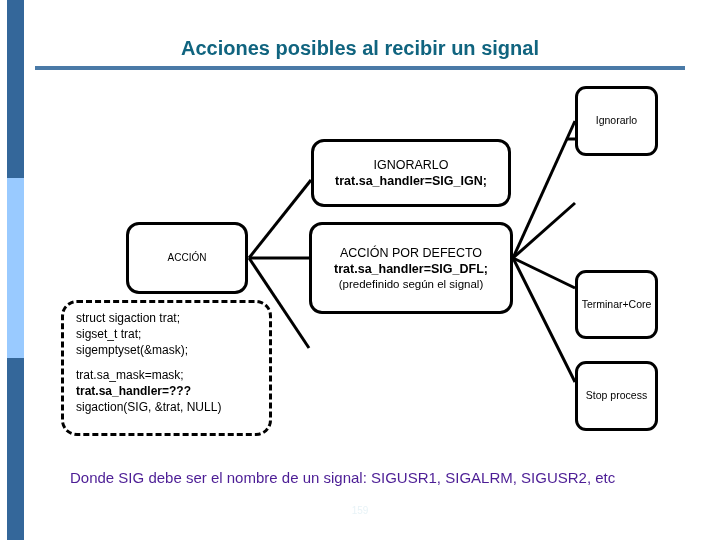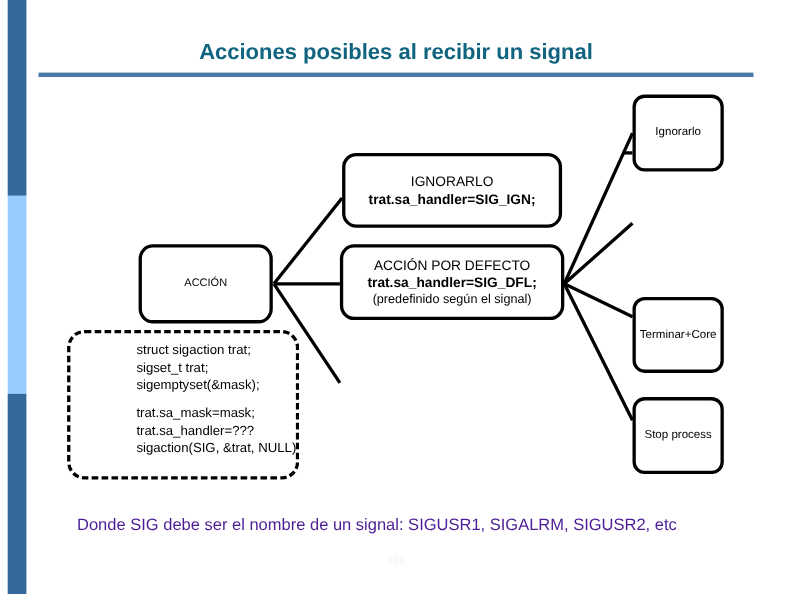--- a/index.html
+++ b/index.html
@@ -63,21 +63,21 @@
     justify-content: center;
     text-align: center;
     color: #000000;
     z-index: 3;
   }
   .node .ln { display: block; width: 100%; line-height: 1.28; }
   .ln.bold { font-weight: bold; }
 
   
   #node-ignorarlo { left: 311px; top: 139px; width: 200px; height: 68px; font-size: 12.5px; }
-  #node-defecto   { left: 309px; top: 222px; width: 204px; height: 69px; font-size: 12.5px; }
+  #node-defecto   { left: 309px; top: 222px; width: 204px; height: 92px; font-size: 12.5px; }
   #node-funcion   { left: 309px; top: 322px; width: 204px; height: 66px; font-size: 12.5px; }
   #node-accion    { left: 126px; top: 222px; width: 122px; height: 72px; font-size: 10px; }
 
   #node-ignorarlo .ln.small,
   #node-defecto .ln.small { font-size: 11.5px; }
 
   
   .node.small-node { font-size: 10.5px; border-radius: 11px; }
   #node-ign-out   { left: 575px; top: 86px;  width: 83px; height: 70px; }
   #node-terminar  { left: 575px; top: 186px; width: 83px; height: 70px; }
@@ -94,22 +94,22 @@
     box-sizing: border-box;
     border: 3px dashed #000000;
     border-radius: 16px;
     background: #ffffff;
     padding: 8px 0 0 12px;
     font-size: 12px;
     line-height: 1.33;
     color: #000000;
     z-index: 4;
   }
-  #code-box .cline { display: block; white-space: pre; margin-left: 48px; }
-  #code-box .cline.bold { font-weight: normal; }
+  #code-box .cline { display: block; white-space: pre; }
+  #code-box .cline.bold { font-weight: bold; }
   #code-box .cline.gap { height: 9px; }
 
   
   #connectors {
     position: absolute;
     left: 0; top: 0;
     width: 720px; height: 540px;
     z-index: 1;
     pointer-events: none;
   }

